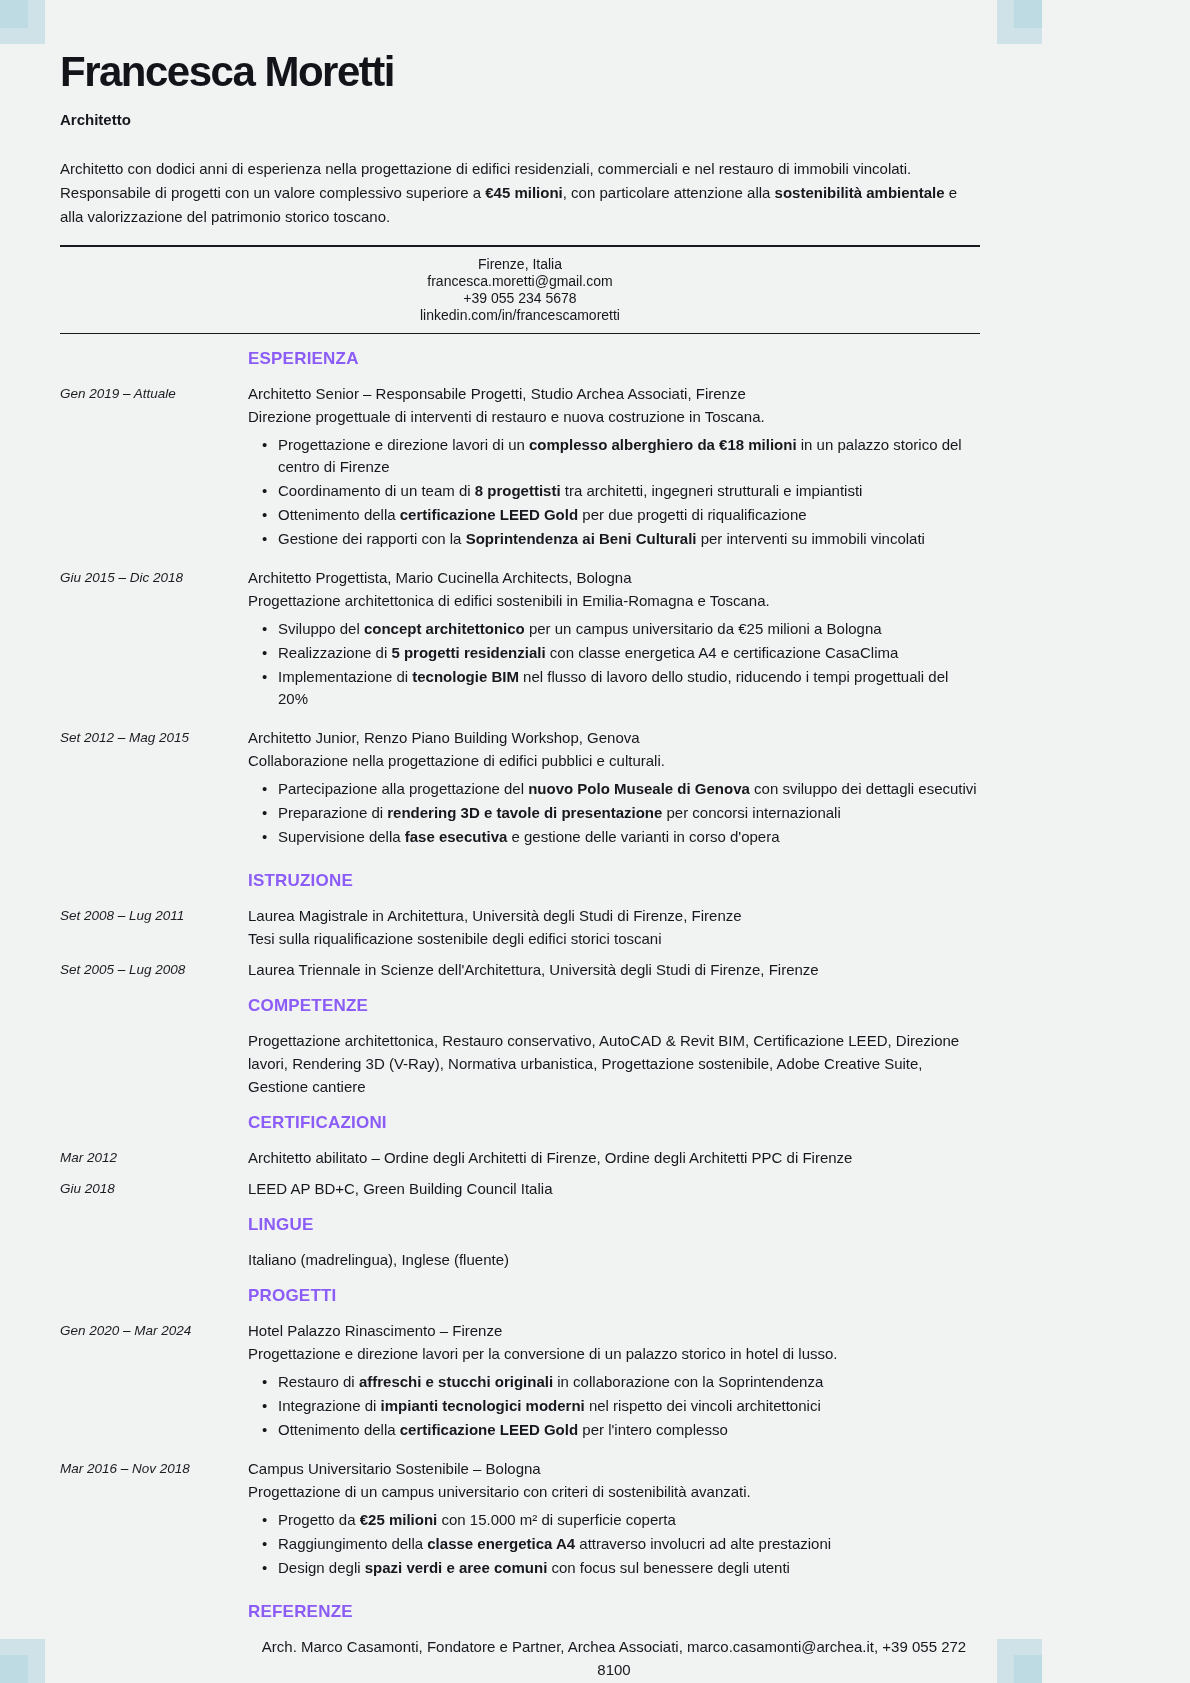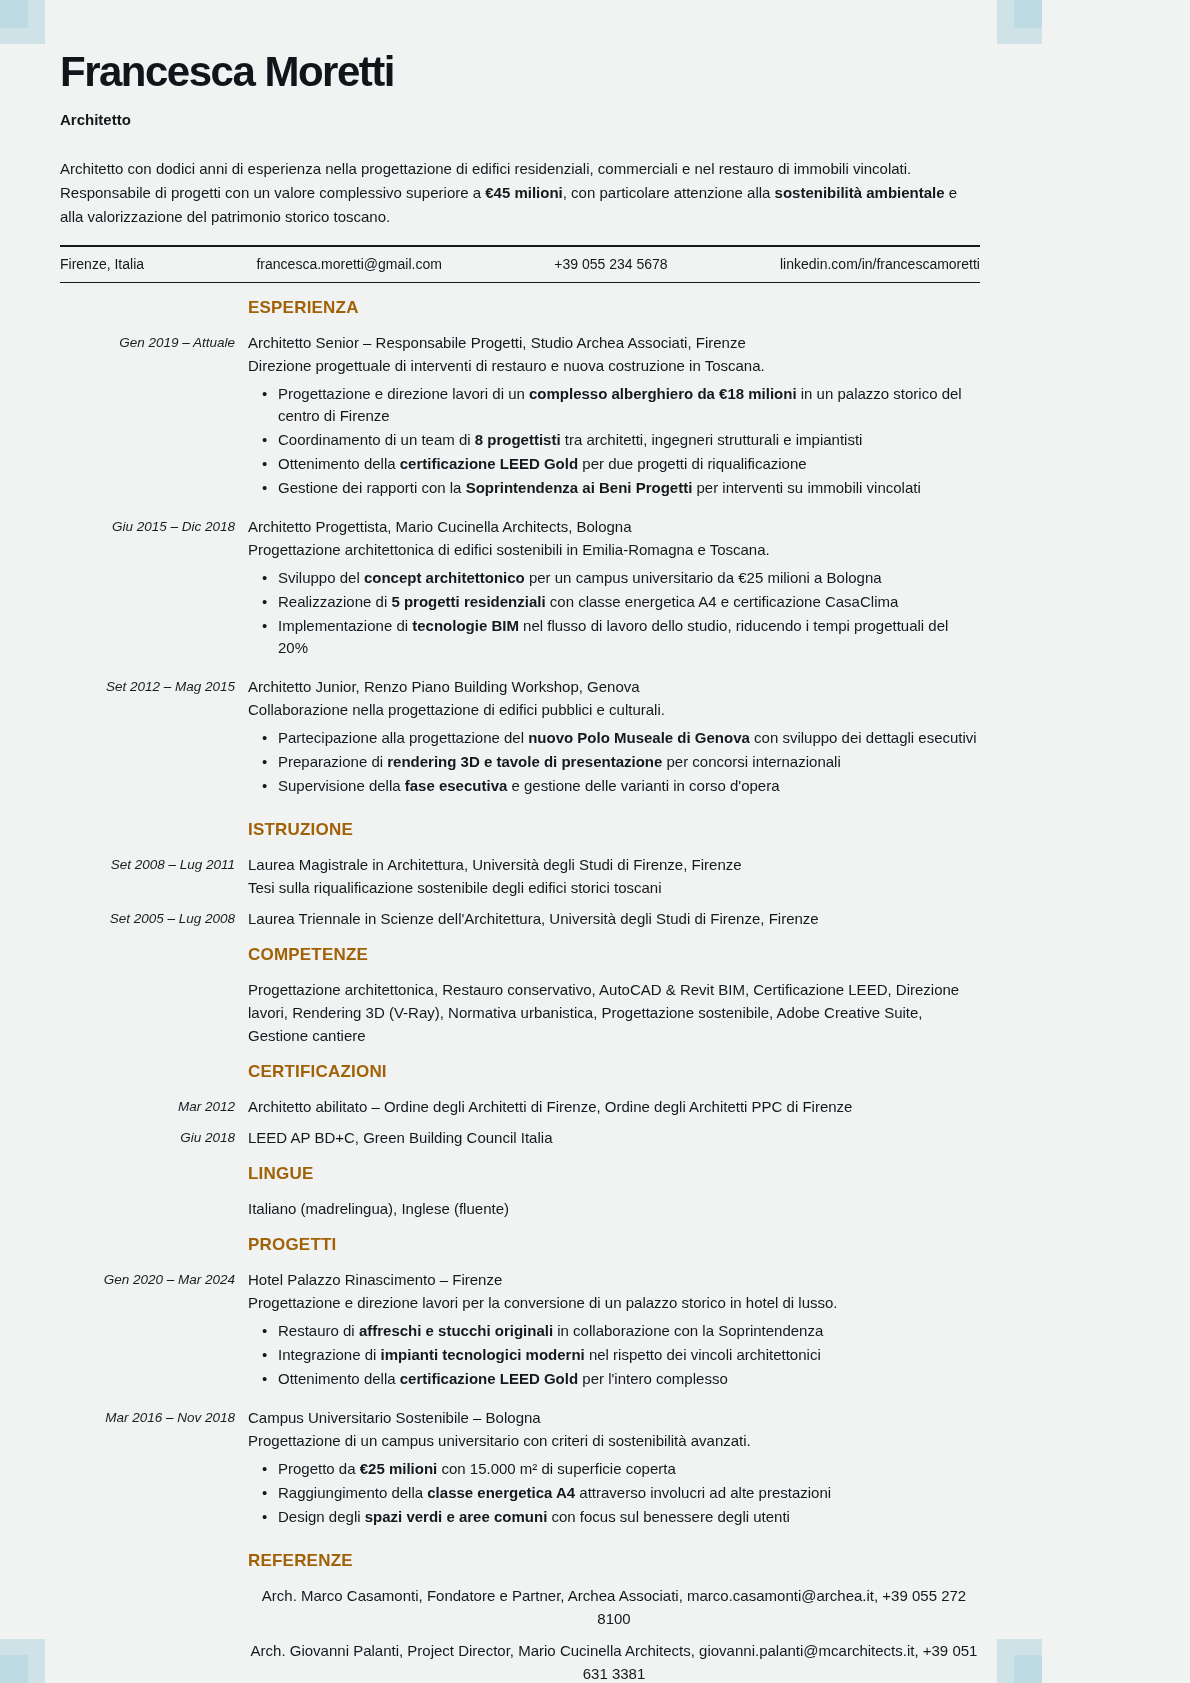--- a/index.html
+++ b/index.html
@@ -26,28 +26,28 @@
   .br { bottom:0; right:0; } .br .sq-dark { bottom:0; right:0; }
 
   h1 { font-size:42px; font-weight:bold; letter-spacing:-1.5px; line-height:44px; color:#121419; }
   .jobtitle { font-weight:bold; font-size:15px; margin-top:16px; line-height:19px; }
   .summary  { font-size:15px; line-height:24px; margin-top:28px; }
   .b { font-weight:bold; }
 
   .contactbar {
     display:flex; justify-content:space-between; align-items:center;
     border-top:2px solid #17191e; border-bottom:1.5px solid #17191e;
-    margin-top:16px; padding:9px 0; font-size:14px; line-height:17px;
+    margin-top:16px; padding:9px 0; font-size:14px; line-height:17px;flex-direction:column;
   }
 
   .cv-section { margin-top:14px; }
   .row { display:grid; grid-template-columns:175px 1fr; column-gap:13px; }
-  .sec-heading { font-size:17px; line-height:22px; margin-bottom:12px; letter-spacing:.2px; color:#a16207; }
+  .sec-heading { font-size:17px; line-height:22px; margin-bottom:12px; letter-spacing:.2px; color:#8b5cf6; }
   .entry { margin-bottom:8px; }
-  .date-col { text-align:right; font-style:italic; font-size:13.5px; line-height:23px; color:#1b1d22; }
+  .date-col { text-align:left; font-style:italic; font-size:13.5px; line-height:23px; color:#1b1d22; }
   .line { font-size:15px; line-height:23px; }
   .spaced .line { margin-bottom:9px;text-align:center; }
   .bullets { margin-top:6px; padding-bottom:6px; }
   .bullet { position:relative; padding-left:30px; font-size:15px; line-height:22px; margin-bottom:2px; }
   .bullet .dot { position:absolute; left:14px; top:0; font-size:15px; }
 </style>
 </head>
 <body>
 
 <div class="page">
@@ -92,21 +92,21 @@
         </div>
         <div class="row entry">
           <div class="date-col">Gen 2019 – Attuale</div>
           <div class="main-col">
             <div class="line"><span>Architetto Senior – Responsabile Progetti, Studio Archea Associati, Firenze</span></div>
             <div class="line"><span>Direzione progettuale di interventi di restauro e nuova costruzione in Toscana.</span></div>
             <div class="bullets">
               <div class="bullet"><span class="dot">•</span><span>Progettazione e direzione lavori di un </span><span class="b">complesso alberghiero da €18 milioni</span><span> in un palazzo storico del centro di Firenze</span></div>
               <div class="bullet"><span class="dot">•</span><span>Coordinamento di un team di </span><span class="b">8 progettisti</span><span> tra architetti, ingegneri strutturali e impiantisti</span></div>
               <div class="bullet"><span class="dot">•</span><span>Ottenimento della </span><span class="b">certificazione LEED Gold</span><span> per due progetti di riqualificazione</span></div>
-              <div class="bullet"><span class="dot">•</span><span>Gestione dei rapporti con la </span><span class="b">Soprintendenza ai Beni Progetti</span><span> per interventi su immobili vincolati</span></div>
+              <div class="bullet"><span class="dot">•</span><span>Gestione dei rapporti con la </span><span class="b">Soprintendenza ai Beni Culturali</span><span> per interventi su immobili vincolati</span></div>
             </div>
           </div>
         </div>
         <div class="row entry">
           <div class="date-col">Giu 2015 – Dic 2018</div>
           <div class="main-col">
             <div class="line"><span>Architetto Progettista, Mario Cucinella Architects, Bologna</span></div>
             <div class="line"><span>Progettazione architettonica di edifici sostenibili in Emilia-Romagna e Toscana.</span></div>
             <div class="bullets">
               <div class="bullet"><span class="dot">•</span><span>Sviluppo del </span><span class="b">concept architettonico</span><span> per un campus universitario da €25 milioni a Bologna</span></div>

